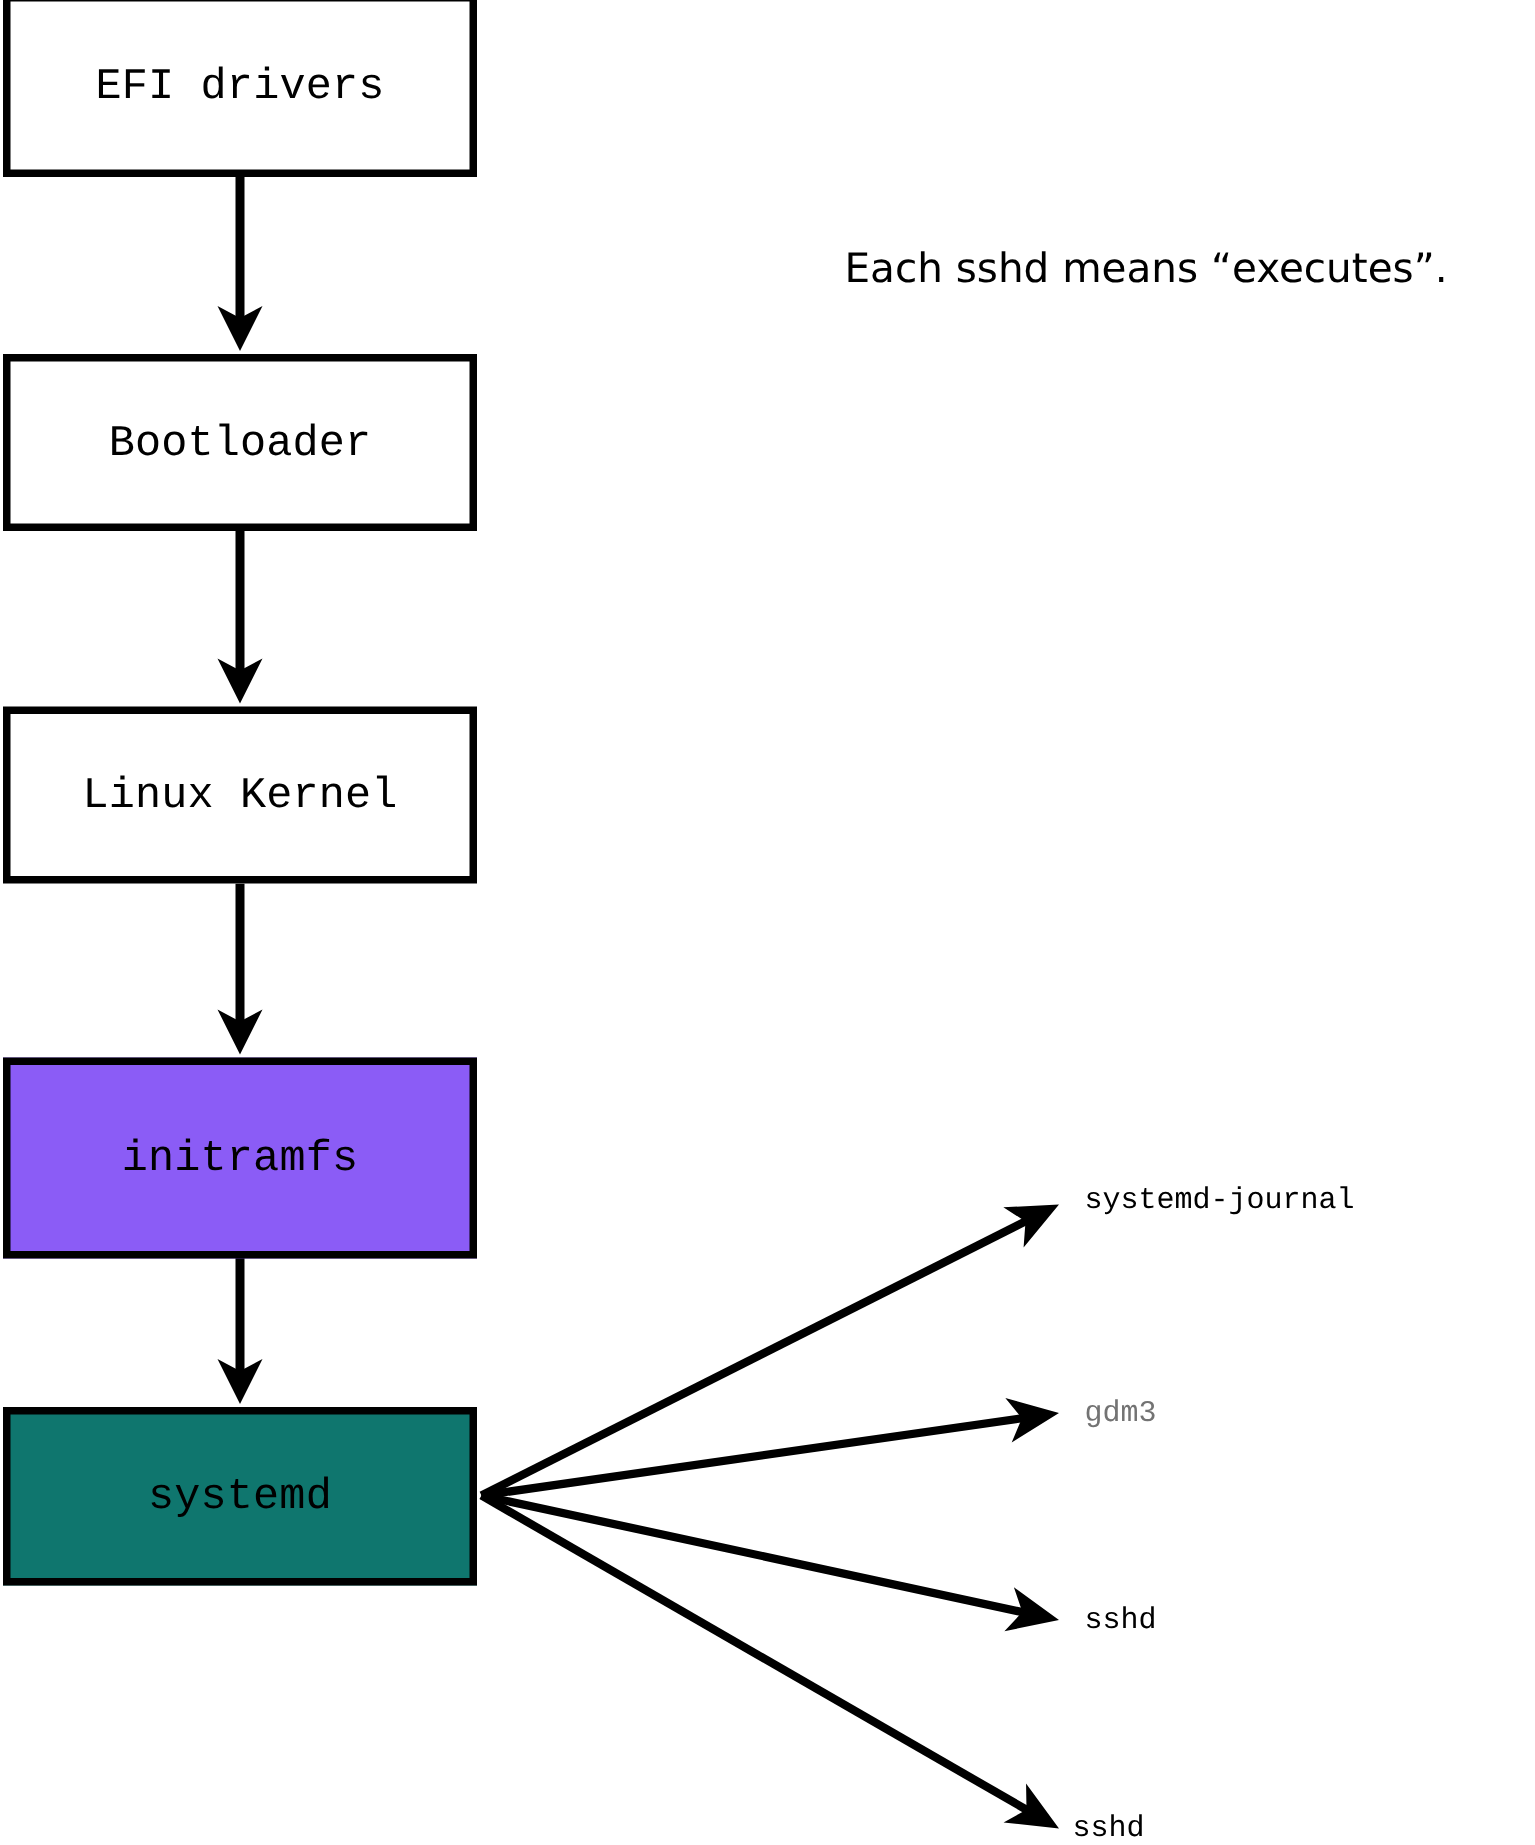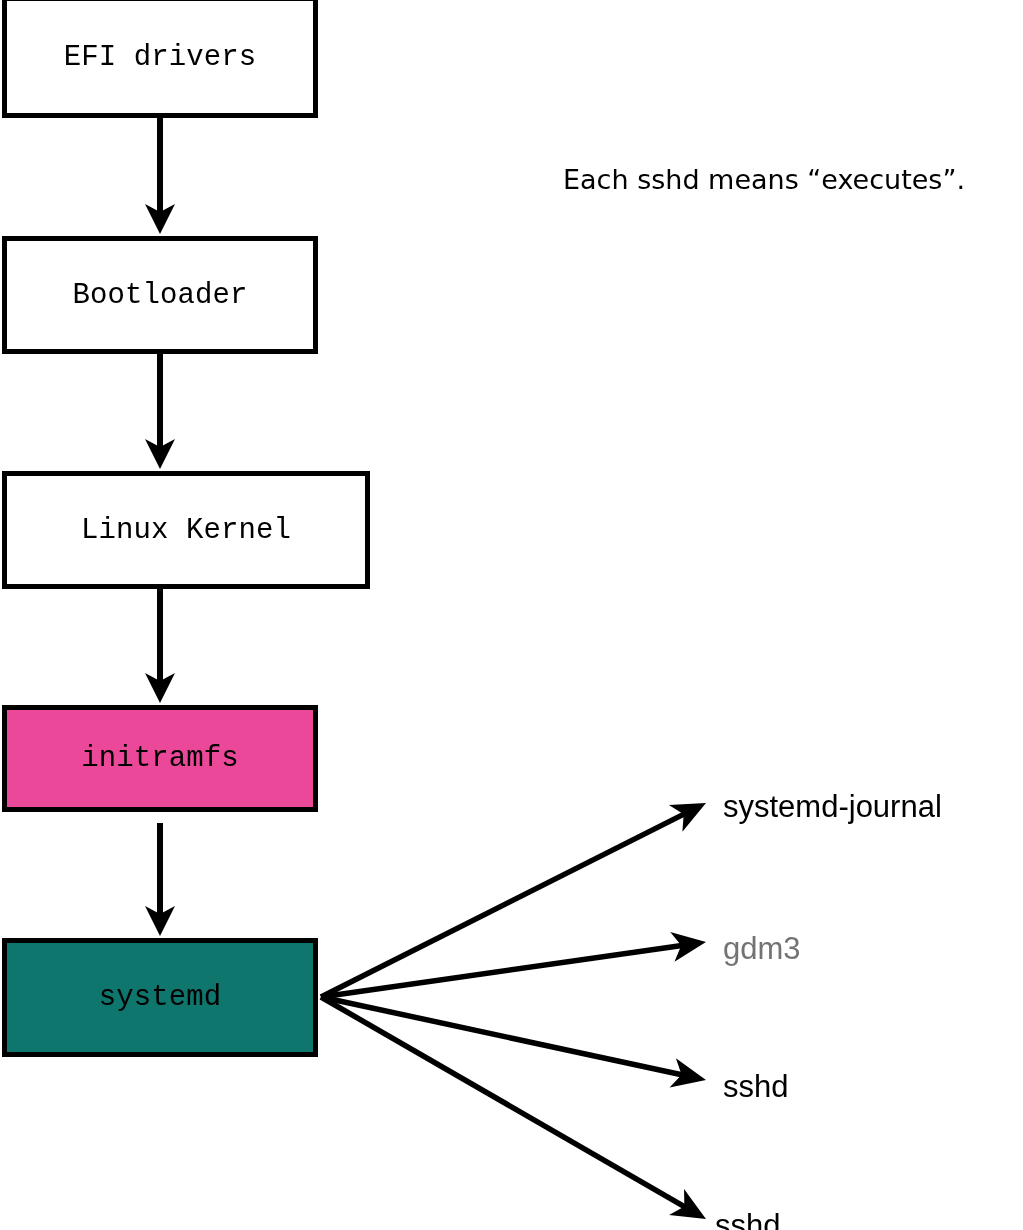--- a/index.html
+++ b/index.html
@@ -34,22 +34,22 @@
   .note {
     position: absolute;
     font-family: "DejaVu Sans", "Liberation Sans", sans-serif;
     font-size: 27px;
     color: #000000;
     white-space: nowrap;
     line-height: 1;
   }
   .service-label {
     position: absolute;
-    font-family: Liberation Sans, sans-serif;
-    font-size: 31px;
+    font-family: Liberation Mono, monospace;
+    font-size: 20px;
     color: #000000;
     white-space: nowrap;
     line-height: 1;
   }
   #arrow-layer {
     position: absolute;
     left: 0;
     top: 0;
     width: 1023px;
     height: 1230px;
@@ -79,24 +79,24 @@
       <line x1="321" y1="997" x2="686.51" y2="1207.76" stroke="#000000" stroke-width="5.5"></line>
       <polygon points="706.00,1219.00 669.05,1215.01 684.34,1206.51 684.04,1189.02" fill="#000000"></polygon>
     </svg>
 
   <div class="stage-box" id="box-0" style="left: 2px; top: -4px; width: 316px; height: 122px; border-color: rgb(0, 0, 0); background: rgb(255, 255, 255);">
     <span class="stage-label">EFI drivers</span>
   </div>
   <div class="stage-box" id="box-1" style="left: 2px; top: 236px; width: 316px; height: 118px; border-color: rgb(0, 0, 0); background: rgb(255, 255, 255); text-align: right;">
     <span class="stage-label">Bootloader</span>
   </div>
-  <div class="stage-box" id="box-2" style="left: 2px; top: 471px; width: 368px; height: 118px; border-color: rgb(0, 0, 0); background: rgb(255, 255, 255);">
+  <div class="stage-box" id="box-2" style="left: 2px; top: 471px; width: 316px; height: 118px; border-color: rgb(0, 0, 0); background: rgb(255, 255, 255);">
     <span class="stage-label">Linux Kernel</span>
   </div>
-  <div class="stage-box" id="box-3" style="left: 2px; top: 705px; width: 316px; height: 107px; border-color: rgb(0, 0, 0); background: #ec4899;">
+  <div class="stage-box" id="box-3" style="left: 2px; top: 705px; width: 316px; height: 134px; border-color: rgb(0, 0, 0); background: #8b5cf6;">
     <span class="stage-label">initramfs</span>
   </div>
   <div class="stage-box" id="box-4" style="left: 2px; top: 938px; width: 316px; height: 119px; border-color: rgb(0, 0, 0); background: #0f766e;">
     <span class="stage-label">systemd</span>
   </div>
 
   <div class="note" id="legend-note" style="left: 563px; top: 166px; color: rgb(0, 0, 0);">Each sshd means “executes”.</div>
 
   <div class="service-label" id="svc-0" style="left: 723px; top: 791px; color: rgb(0, 0, 0);">systemd-journal</div>
   <div class="service-label" id="svc-1" style="left: 723px; top: 933px; color: #737373;">gdm3</div>

